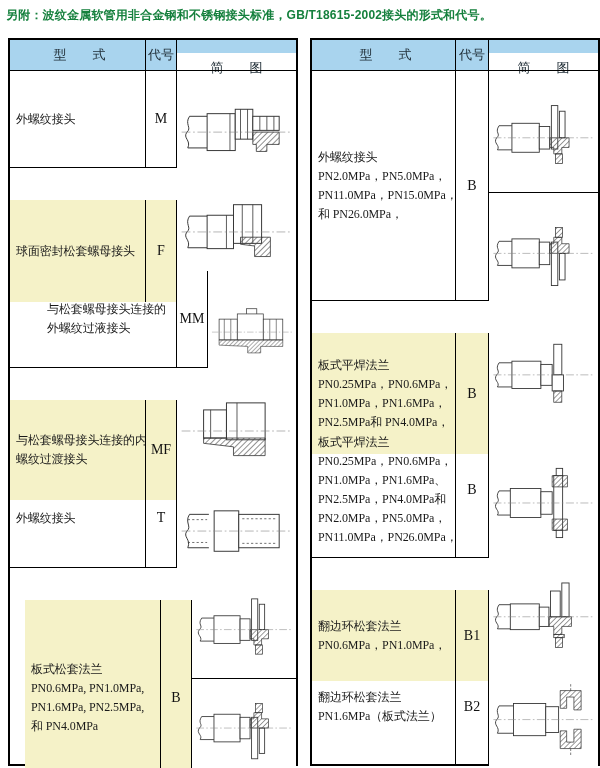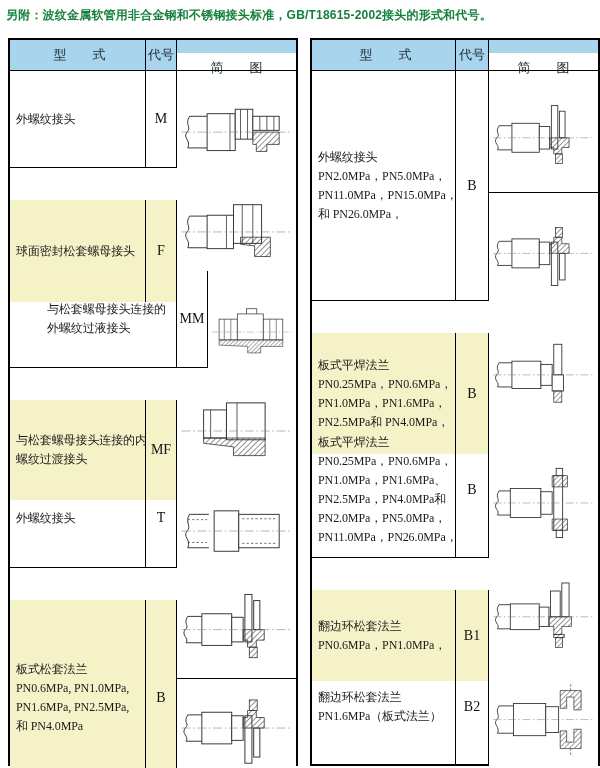--- a/index.html
+++ b/index.html
@@ -176,21 +176,21 @@
                   <line x1="10" y1="59" x2="32" y2="59" stroke="#333" stroke-width="0.8" stroke-dasharray="2.5 2.5"></line>
                   <rect x="40" y="23" width="28" height="46" stroke="#333" stroke-width="1.1" fill="#fff"></rect>
                   <rect x="68" y="27" width="46" height="38" stroke="#333" stroke-width="1.1" fill="#fff"></rect>
                   <line x1="72" y1="32" x2="112" y2="32" stroke="#333" stroke-width="0.8" stroke-dasharray="2.5 2.5"></line>
                   <line x1="72" y1="60" x2="112" y2="60" stroke="#333" stroke-width="0.8" stroke-dasharray="2.5 2.5"></line>
                   <line x1="3" y1="46" x2="127" y2="46" stroke="#888" stroke-width="0.7" stroke-dasharray="10 3 2 3"></line>
                 </svg>
               </div>
             </div>
           </div>
-          <div class="row hl" style="height: 197px;">
+          <div class="row hl" style="height: 197px; padding-left: 15px;">
             <div class="c c-type">
               <div class="ln">板式松套法兰</div>
               <div class="ln">PN0.6MPa, PN1.0MPa,</div>
               <div class="ln">PN1.6MPa, PN2.5MPa,</div>
               <div class="ln">和 PN4.0MPa</div>
             </div>
             <div class="c c-code">B</div>
             <div class="c c-diag">
               <div class="sub" style="flex: 98 1 0px;">
                 <svg viewBox="0 0 130 92" preserveAspectRatio="xMidYMid meet">

